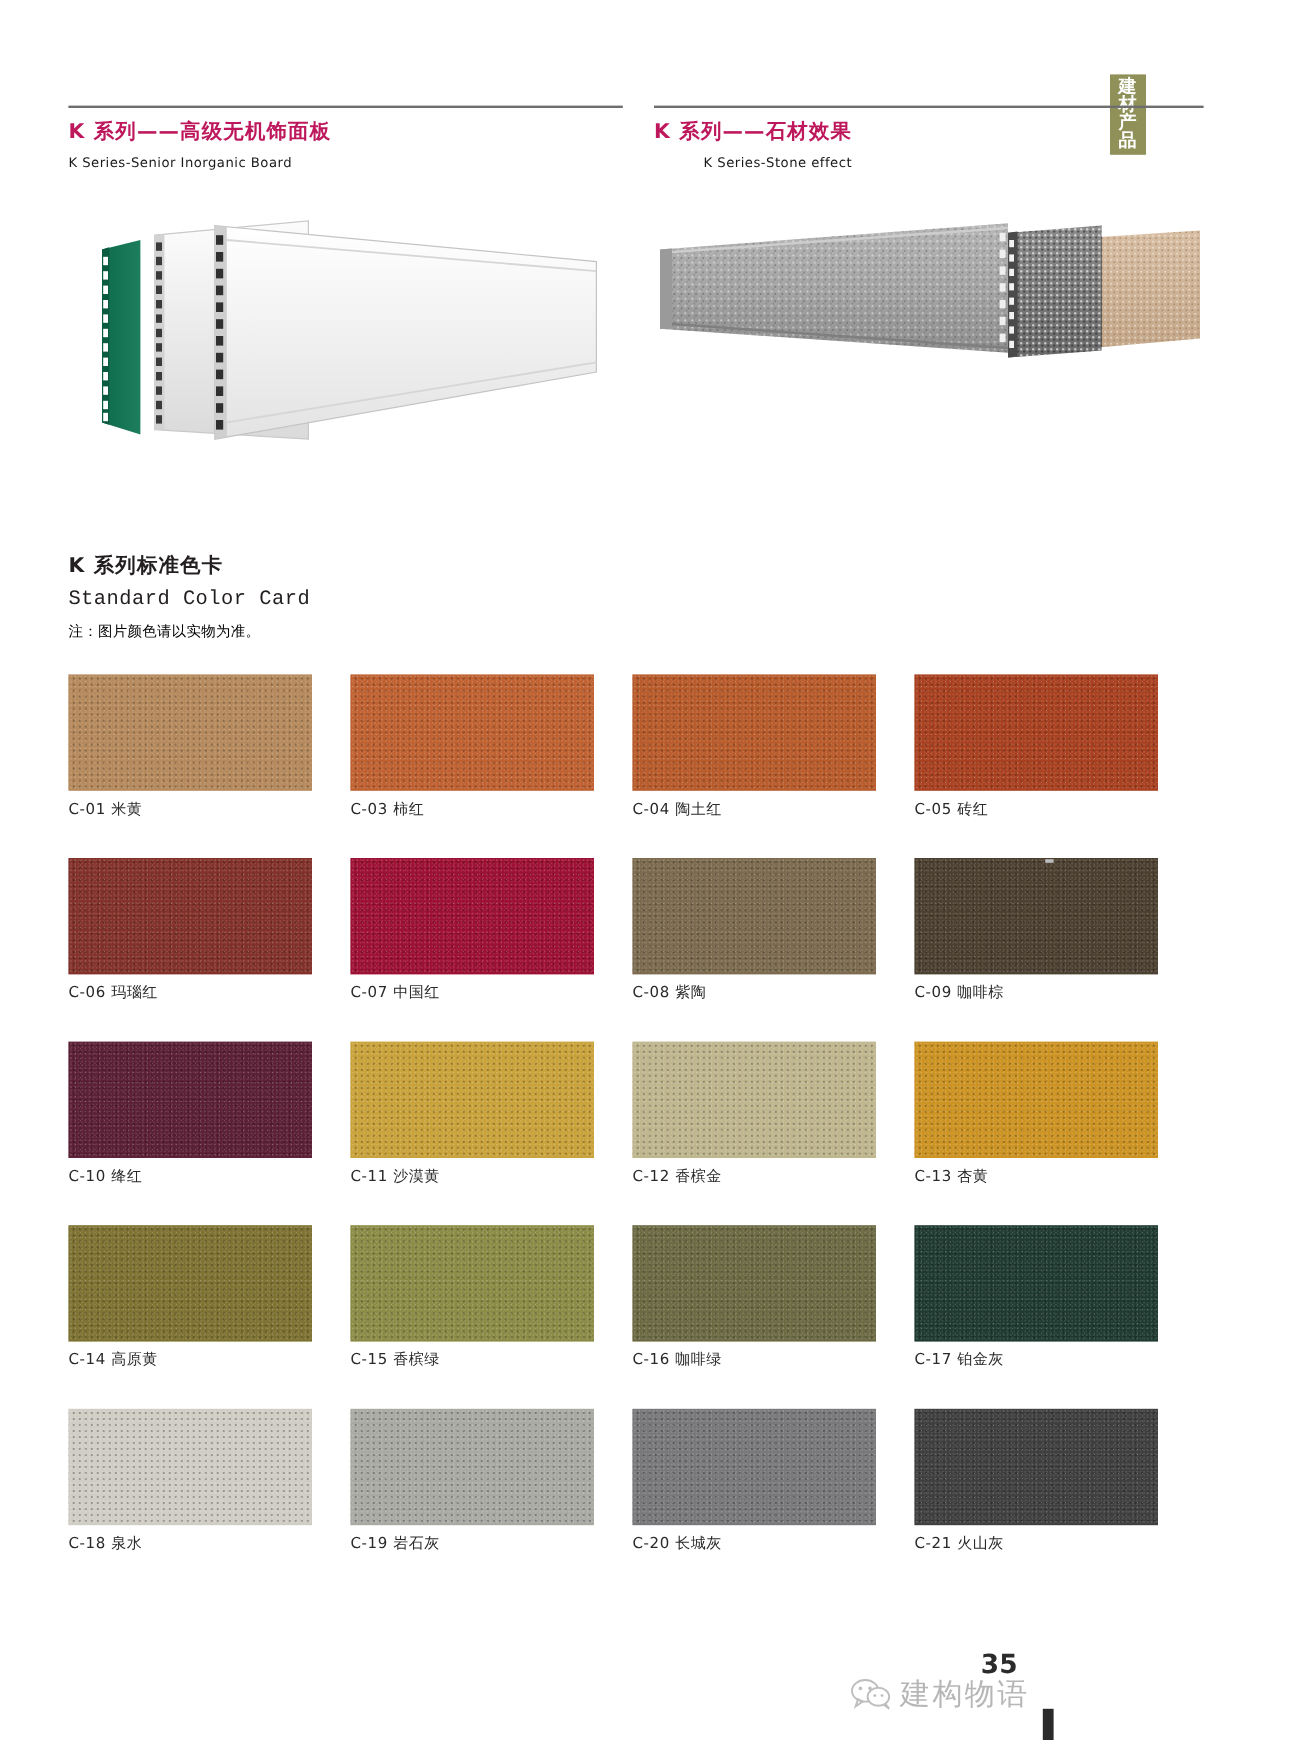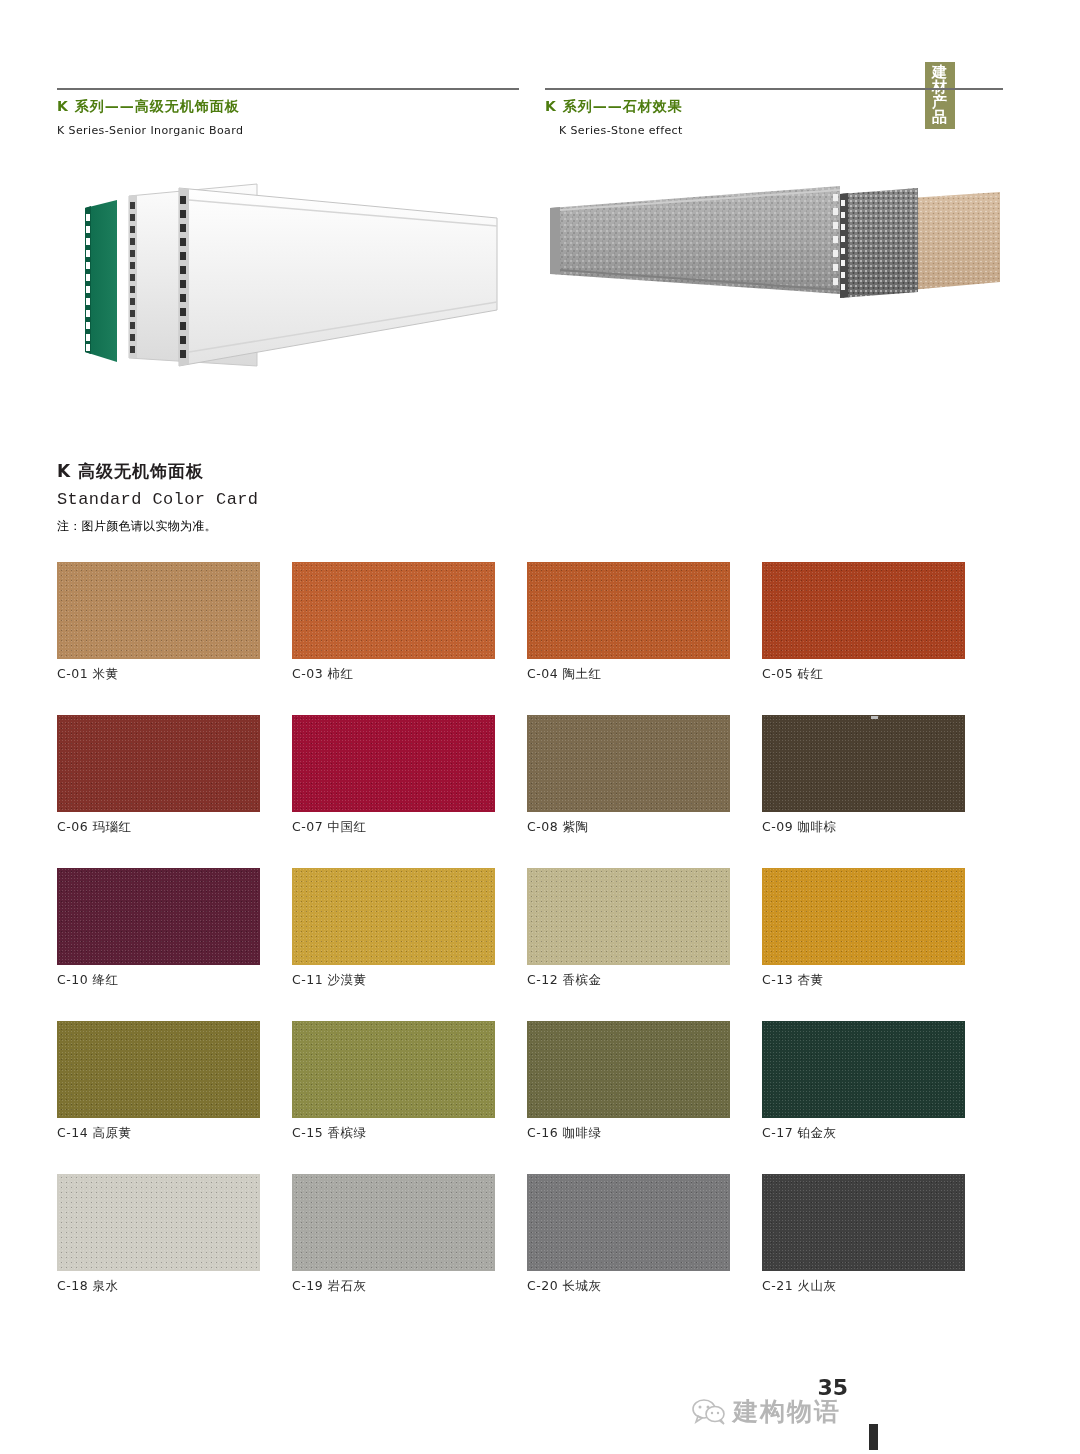--- a/index.html
+++ b/index.html
@@ -28,21 +28,21 @@
 
   
   .rule{
     position:absolute;height:0;border-top:2px solid #6e6e6e;
   }
   .rule.left{left:57px;top:88px;width:462px;}
   .rule.right{left:545px;top:88px;width:458px;}
 
   .sect-head{position:absolute;}
   .sect-head .cn{
-    font-size:14px;font-weight:700;color:#4d7c0f;
+    font-size:17px;font-weight:700;color:#be185d;
     letter-spacing:1px;white-space:nowrap;
     font-family:"DejaVu Sans",sans-serif;
   }
   .sect-head .en{
     font-size:11px;color:#1a1a1a;margin-top:8px;
     letter-spacing:.4px;white-space:nowrap;
     font-family:"DejaVu Sans",sans-serif;
   }
   #head-left{left:57px;top:98px;}
   #head-right{left:545px;top:98px;text-align:right;}
@@ -93,24 +93,23 @@
     white-space:nowrap;
   }
 
   
   #page-number{
     position:absolute;right:30px;top:1375px;
     font-size:22px;font-weight:700;color:#2b2b2b;
     font-family:"DejaVu Sans",sans-serif;
   }
   #watermark{
-    position:absolute;right:37px;top:1395px;
+    position:absolute;right:20px;top:1395px;
     display:flex;align-items:center;gap:7px;
     opacity:.55;
-    font-weight:bold;
   }
   #watermark .wm-text{
     font-size:25px;color:#7b7b7b;letter-spacing:2px;
     font-family:"DejaVu Sans",sans-serif;
   }
   .edge-mark{position:absolute;background:#bdbdbd;}
   #edge-right{right:0;top:716px;width:7px;height:3px;}
   #edge-right2{right:0;top:1424px;width:9px;height:26px;background:#2b2b2b;}
 </style>
 </head>
@@ -276,21 +275,21 @@
         <rect x="293" y="52" width="5" height="7"></rect>
           <rect x="293" y="66" width="5" height="7"></rect>
         <rect x="293" y="80" width="5" height="7"></rect>
           <rect x="293" y="94" width="5" height="7"></rect>
         <rect x="293" y="108" width="5" height="7"></rect>
       </g>
     </g>
   </svg>
 
   <div id="colorcard-head">
-    <div class="cn">K 高级无机饰面板</div>
+    <div class="cn">K 系列标准色卡</div>
     <div class="en">Standard Color Card</div>
     <div class="note">注：图片颜色请以实物为准。</div>
   </div>
 
   <div id="swatch-grid">
       <div class="swatch-cell">
         <div class="swatch-chip" style="background: rgb(181, 137, 92);"></div>
         <div class="swatch-label">C-01 米黄</div>
       </div>
       <div class="swatch-cell">

